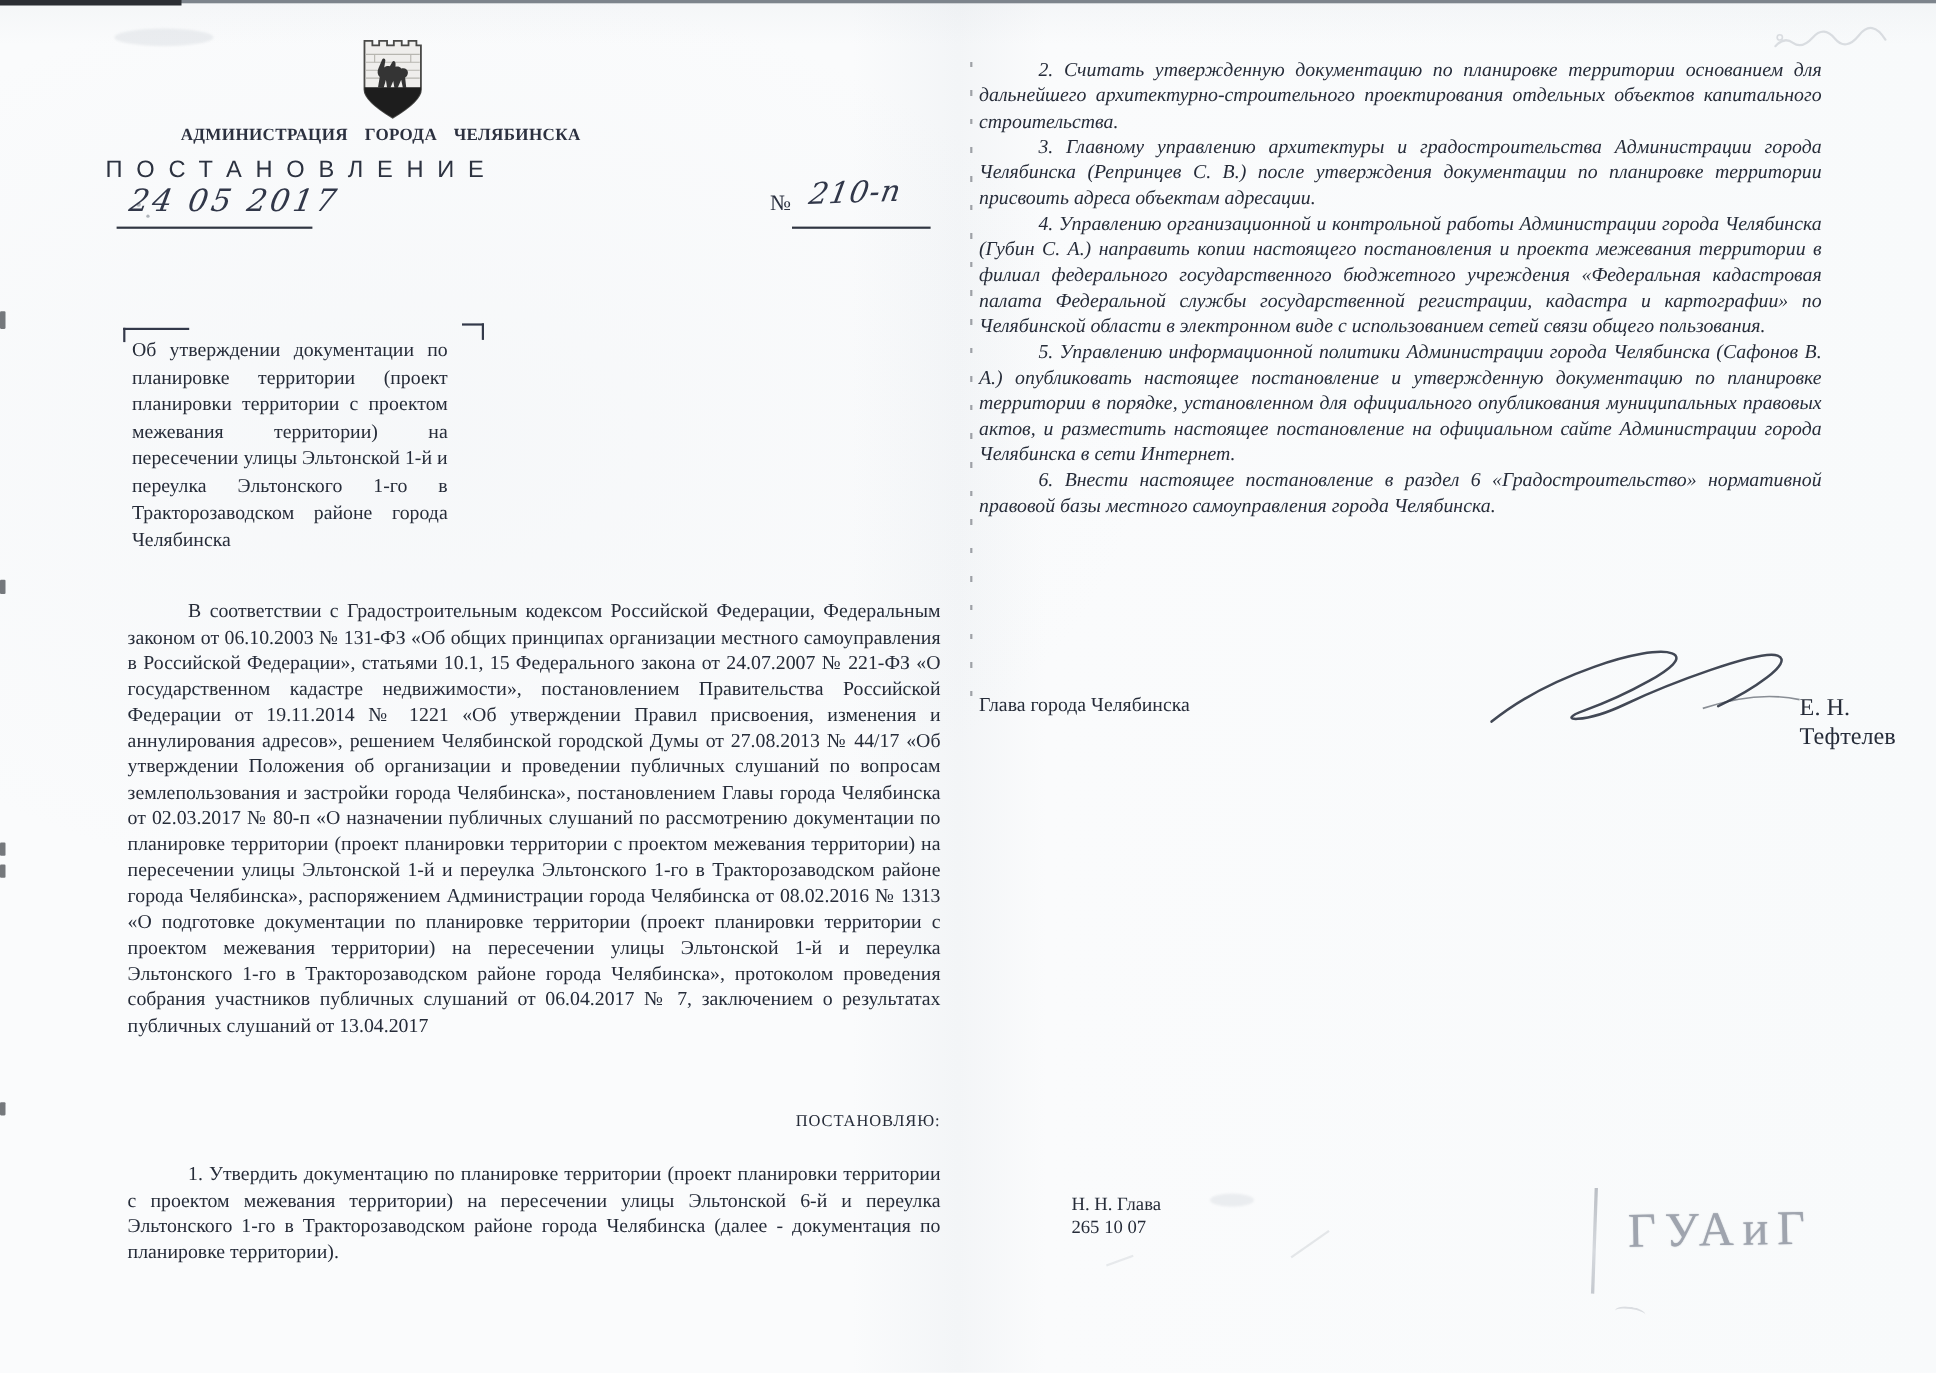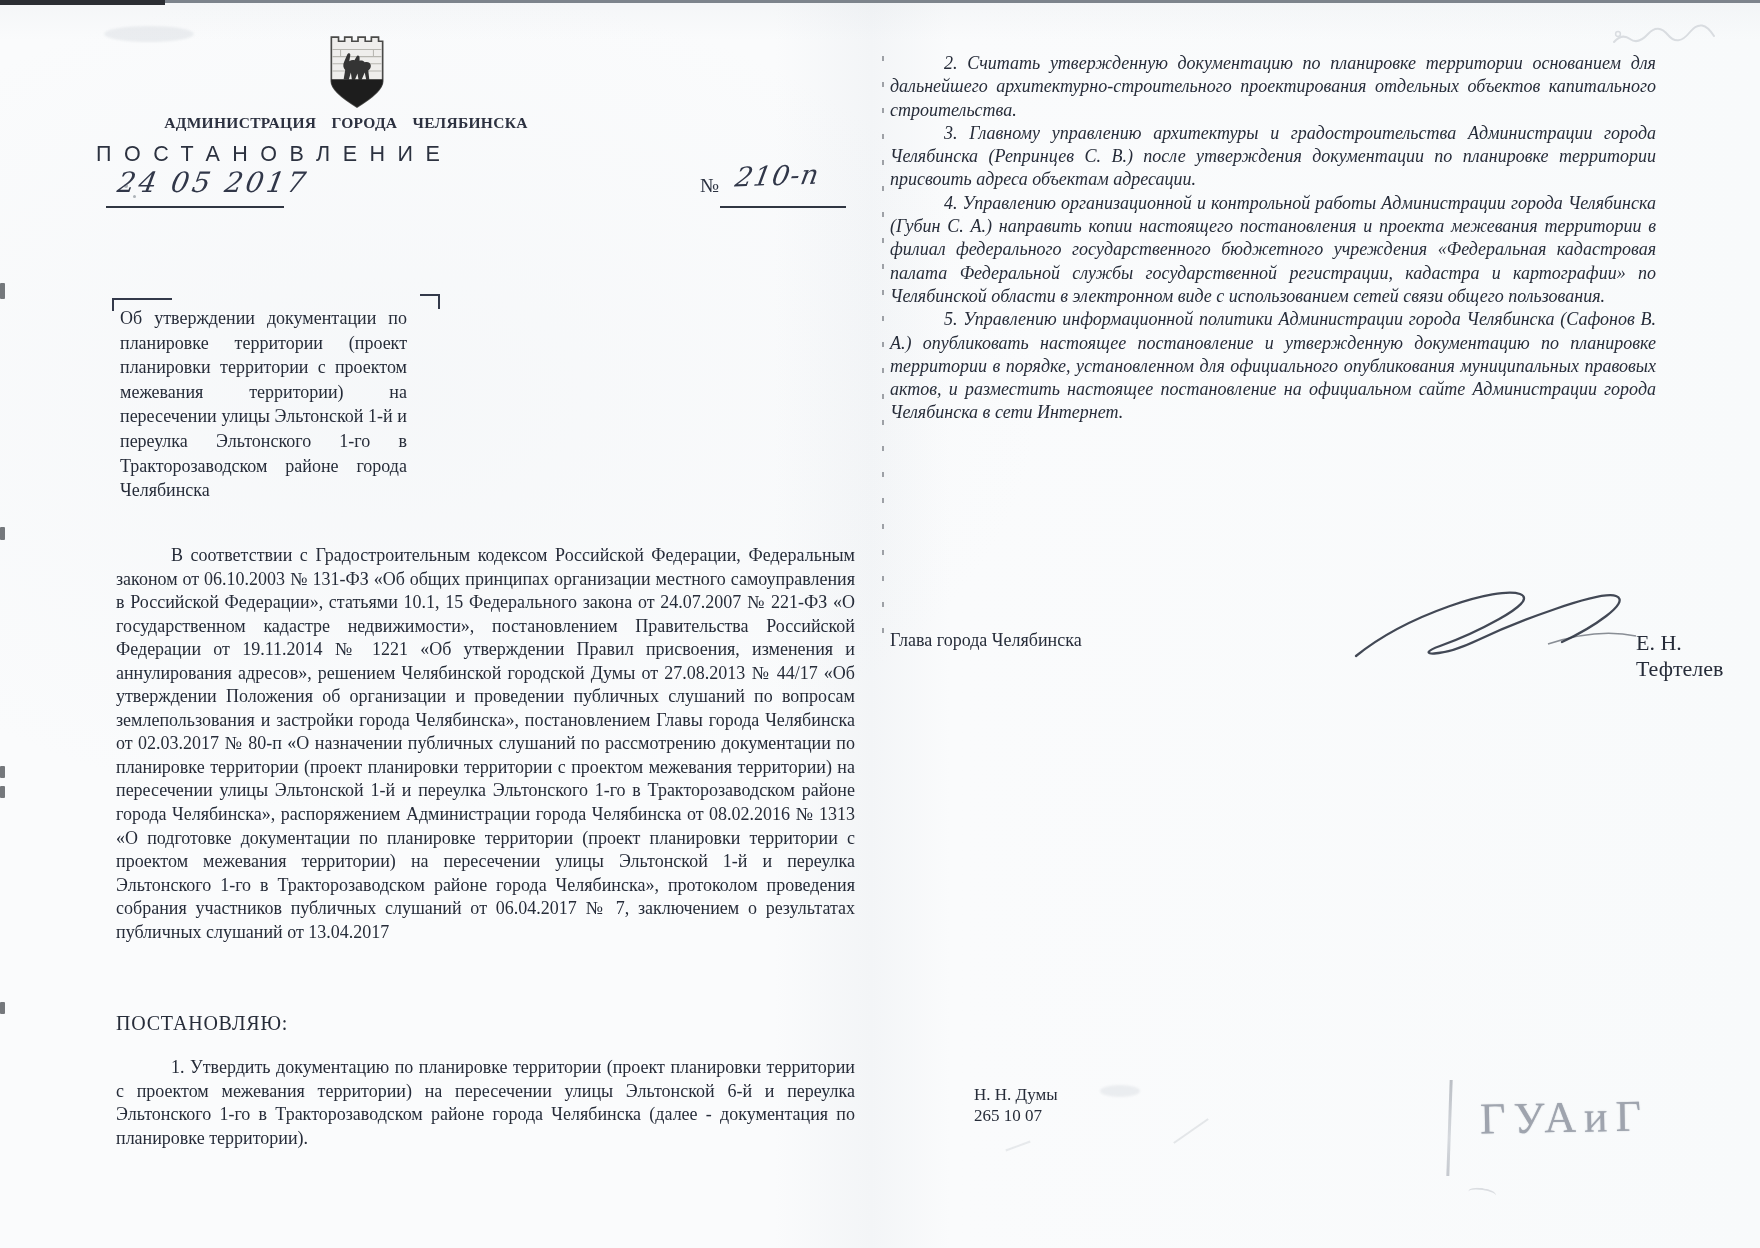--- a/index.html
+++ b/index.html
@@ -31,22 +31,22 @@
   .num-label{position:absolute;left:700px;top:174px;font-size:20px;color:#2b3140;}
   .u-line{position:absolute;height:2px;background:#303642;}
   .bracket-l{position:absolute;left:112px;top:298px;width:58px;height:11px;
     border-top:2px solid #33394a;border-left:2px solid #33394a;}
   .bracket-r{position:absolute;left:420px;top:294px;width:18px;height:13px;
     border-top:2px solid #33394a;border-right:2px solid #33394a;}
   .title-block{position:absolute;left:120px;top:306px;width:287px;
     font-size:18px;line-height:24.6px;text-align:justify;}
   .preamble{position:absolute;left:116px;top:544px;width:739px;margin:0;
     font-size:18px;line-height:23.55px;text-align:justify;text-indent:55px;}
-  .resolve{position:absolute;left:116px;top:1012px;width:739px;text-align:left;
-    font-size:20px;letter-spacing:.8px;}
+  .resolve{position:absolute;left:116px;top:1012px;width:739px;text-align:right;
+    font-size:15px;letter-spacing:.8px;}
   .item1{position:absolute;left:116px;top:1056px;width:739px;margin:0;
     font-size:18px;line-height:23.5px;text-align:justify;text-indent:55px;}
   .r-items{position:absolute;left:890px;top:52px;width:766px;}
   .r-items p{margin:0;font-size:18px;line-height:23.3px;text-align:justify;text-indent:54px;font-style:italic;}
   .sig-pos{position:absolute;left:890px;top:630px;font-size:18px;}
   .sig-name{position:absolute;left:1636px;top:630px;font-size:22px;}
   .sig-svg{position:absolute;left:1348px;top:584px;}
   .executor{position:absolute;left:974px;top:1084px;font-size:17px;line-height:21px;}
   .stamp{position:absolute;left:1480px;top:1092px;font-size:44px;letter-spacing:8px;
     color:#9096a1;opacity:.85;transform:rotate(-1deg);
@@ -115,30 +115,31 @@
 
   <p class="preamble">В соответствии с Градостроительным кодексом Российской Федерации, Федеральным законом от 06.10.2003 № 131-ФЗ «Об общих принципах организации местного самоуправления в Российской Федерации», статьями 10.1, 15 Федерального закона от 24.07.2007 № 221-ФЗ «О государственном кадастре недвижимости», постановлением Правительства Российской Федерации от 19.11.2014 № 1221 «Об утверждении Правил присвоения, изменения и аннулирования адресов», решением Челябинской городской Думы от 27.08.2013 № 44/17 «Об утверждении Положения об организации и проведении публичных слушаний по вопросам землепользования и застройки города Челябинска», постановлением Главы города Челябинска от 02.03.2017 № 80-п «О назначении публичных слушаний по рассмотрению документации по планировке территории (проект планировки территории с проектом межевания территории) на пересечении улицы Эльтонской 1-й и переулка Эльтонского 1-го в Тракторозаводском районе города Челябинска», распоряжением Администрации города Челябинска от 08.02.2016 № 1313 «О подготовке документации по планировке территории (проект планировки территории с проектом межевания территории) на пересечении улицы Эльтонской 1-й и переулка Эльтонского 1-го в Тракторозаводском районе города Челябинска», протоколом проведения собрания участников публичных слушаний от 06.04.2017 № 7, заключением о результатах публичных слушаний от 13.04.2017</p>
   <div class="resolve">ПОСТАНОВЛЯЮ:</div>
   <p class="item1">1. Утвердить документацию по планировке территории (проект планировки территории с проектом межевания территории) на пересечении улицы Эльтонской 6-й и переулка Эльтонского 1-го в Тракторозаводском районе города Челябинска (далее - документация по планировке территории).</p>
 
   <div class="r-items">
     <p>2. Считать утвержденную документацию по планировке территории основанием для дальнейшего архитектурно-строительного проектирования отдельных объектов капитального строительства.</p>
     <p>3. Главному управлению архитектуры и градостроительства Администрации города Челябинска (Репринцев С. В.) после утверждения документации по планировке территории присвоить адреса объектам адресации.</p>
     <p>4. Управлению организационной и контрольной работы Администрации города Челябинска (Губин С. А.) направить копии настоящего постановления и проекта межевания территории в филиал федерального государственного бюджетного учреждения «Федеральная кадастровая палата Федеральной службы государственной регистрации, кадастра и картографии» по Челябинской области в электронном виде с использованием сетей связи общего пользования.</p>
     <p>5. Управлению информационной политики Администрации города Челябинска (Сафонов В. А.) опубликовать настоящее постановление и утвержденную документацию по планировке территории в порядке, установленном для официального опубликования муниципальных правовых актов, и разместить настоящее постановление на официальном сайте Администрации города Челябинска в сети Интернет.</p>
+    <p>6. Внести настоящее постановление в раздел 6 «Градостроительство» нормативной правовой базы местного самоуправления города Челябинска.</p>
   </div>
 
   <div class="sig-pos">Глава города Челябинска</div>
   <svg class="sig-svg" width="300" height="90" viewBox="0 0 300 90">
     <path d="M8,72 C60,30 150,2 172,10 C194,18 120,52 92,62 C64,72 92,74 130,56 C168,38 252,6 268,12 C284,18 244,44 214,58" stroke="#2e3442" stroke-width="2.3" fill="none" stroke-linecap="round" opacity="0.9"></path>
     <path d="M200,60 C230,50 260,46 288,52" stroke="#2e3442" stroke-width="1.5" fill="none" opacity="0.55"></path>
   </svg>
   <div class="sig-name">Е. Н. Тефтелев</div>
 
   <div class="executor">
-    <div>Н. Н. Думы</div>
+    <div>Н. Н. Глава</div>
     <div>265 10 07</div>
   </div>
   <div class="stamp-bar"></div>
   <div class="stamp">ГУАиГ</div>
   <div class="stamp-tail"></div>
 
 </div>
 
 </body></html>

